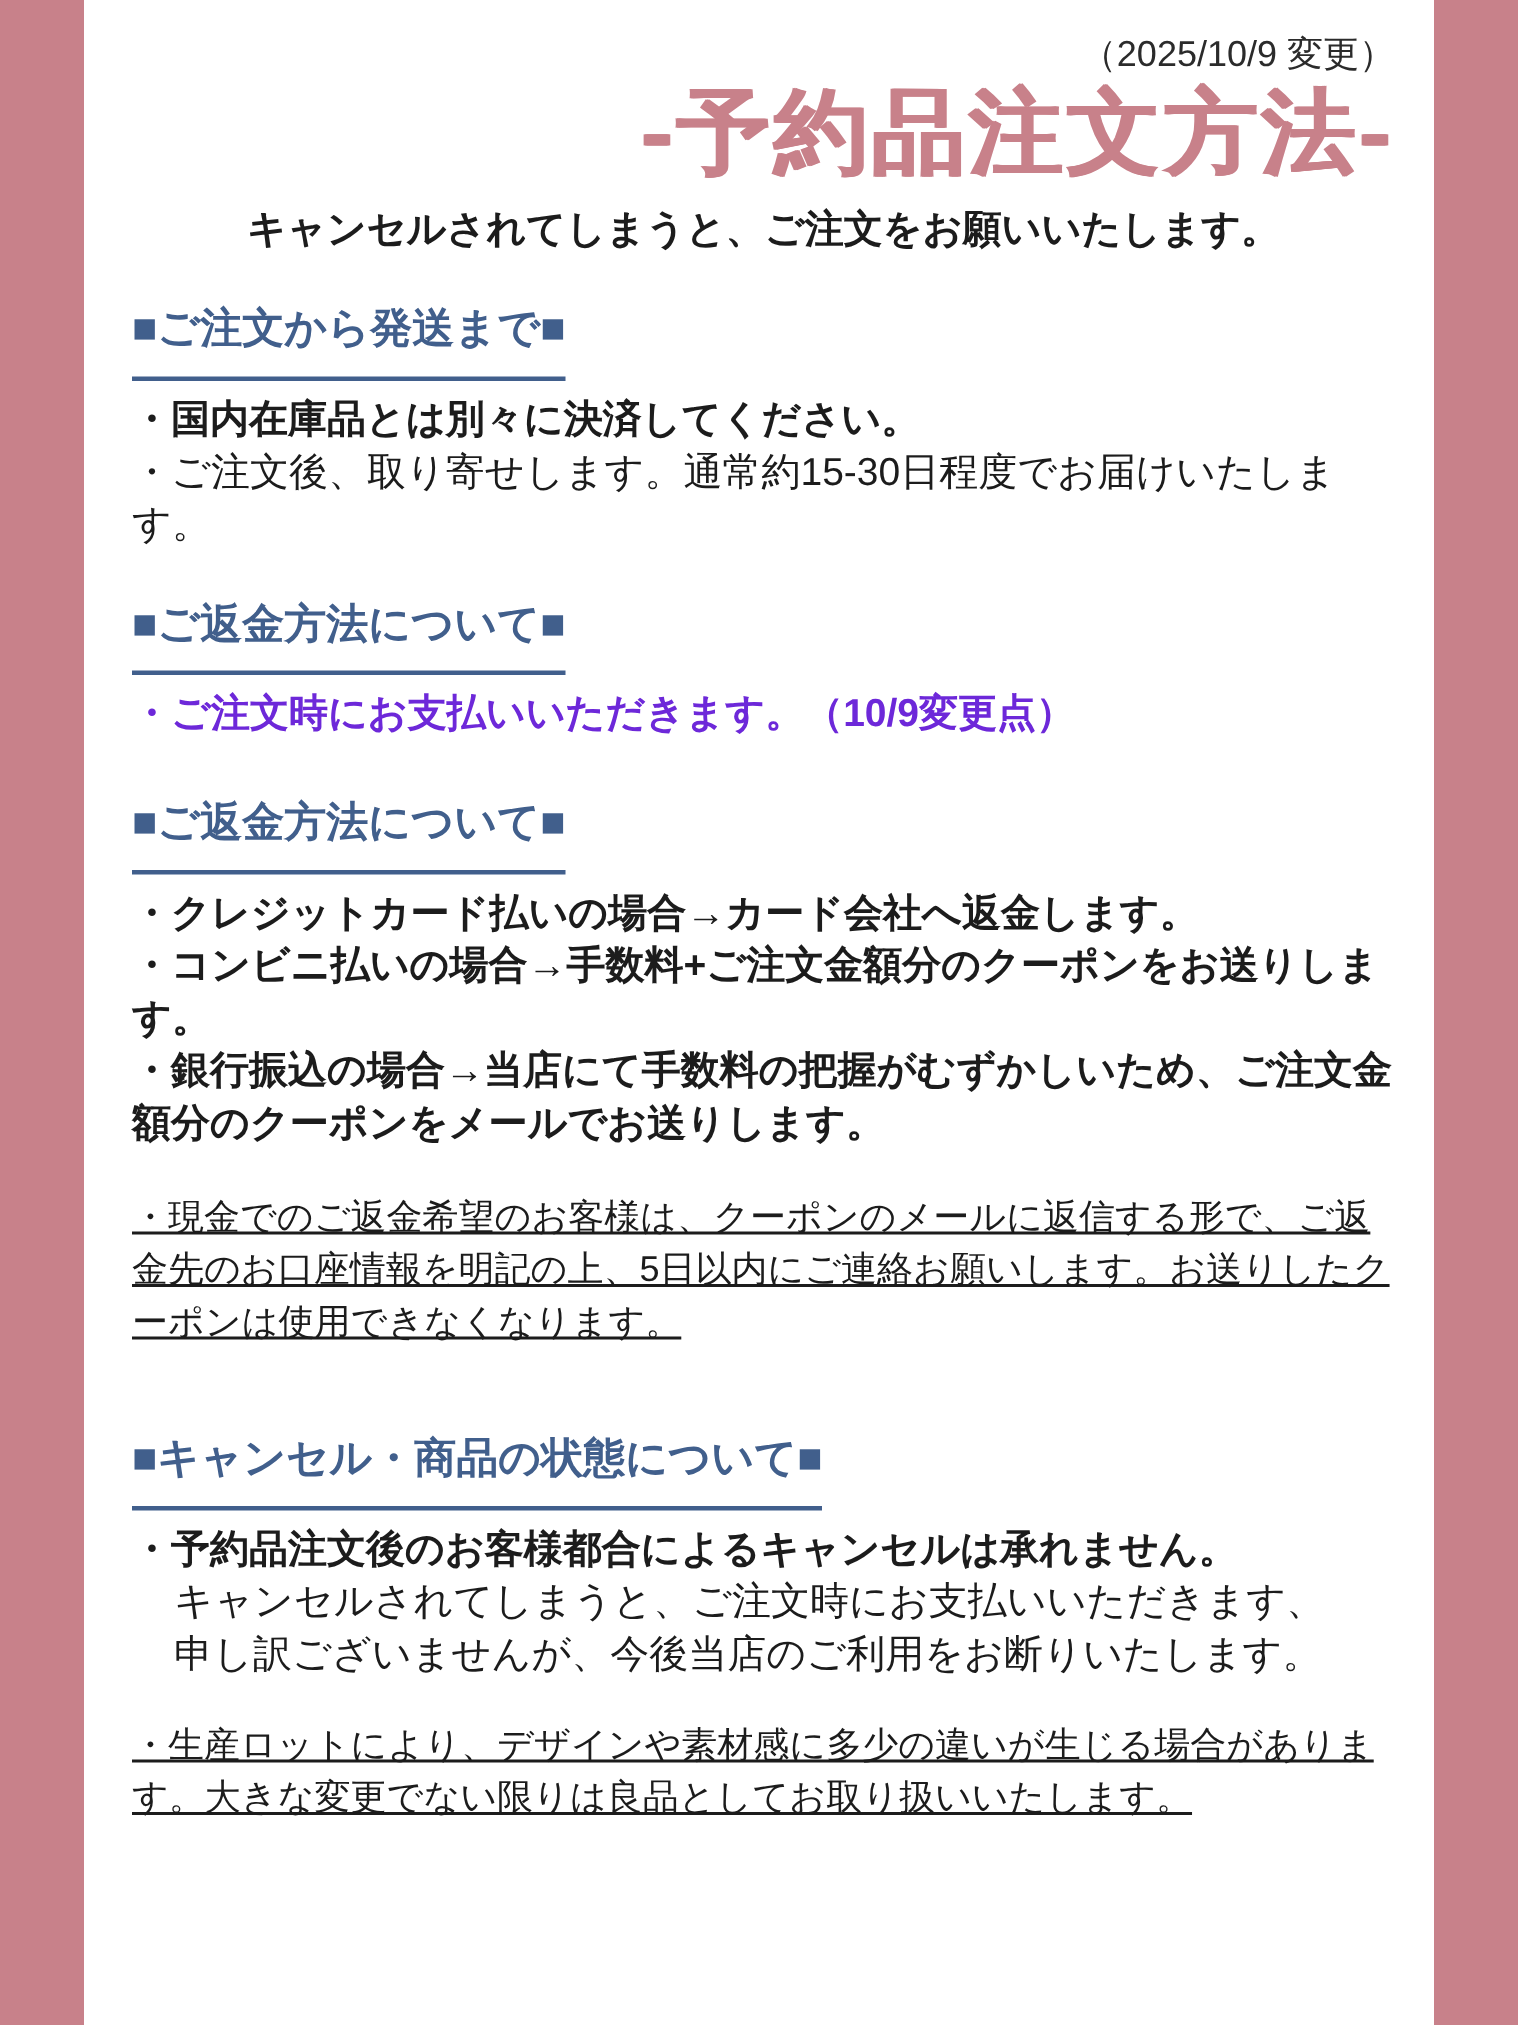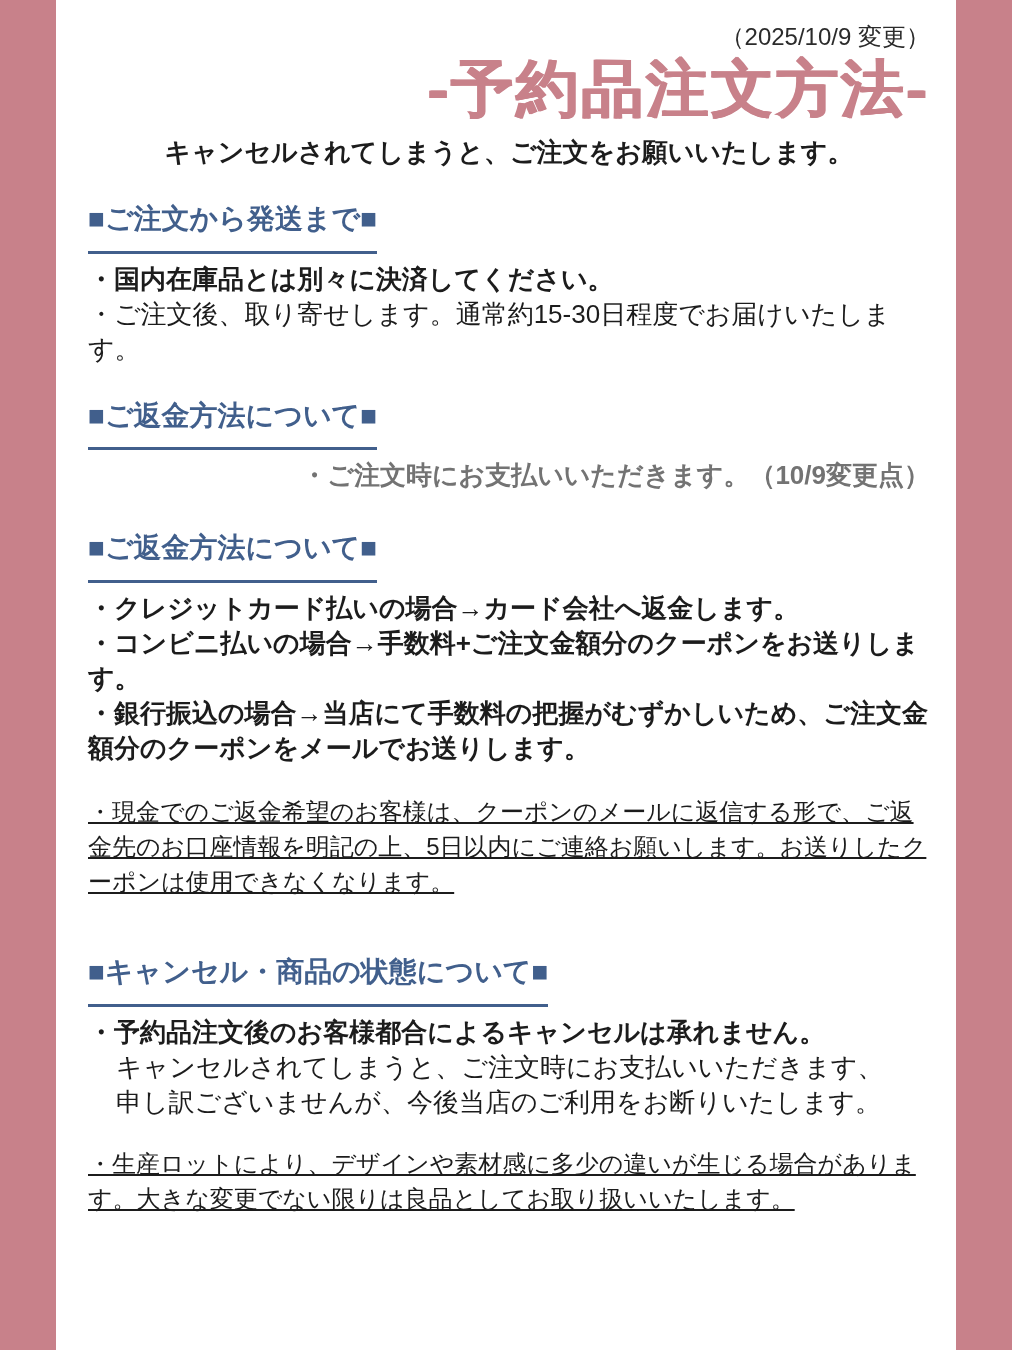--- a/index.html
+++ b/index.html
@@ -63,21 +63,21 @@
     display: inline-block;
     border-bottom: 3px solid #415f8c;
     padding-bottom: 15px;
   }
   .item {
     font-size: 26px;
     line-height: 35px;
     font-weight: 400;
   }
   .item.bold { font-weight: 700; }
-  .item.red  { color: #737373; font-weight: 700; text-align: right; }
+  .item.red  { color: #6d28d9; font-weight: 700; }
   .item.indent { padding-left: 28px; }
   .item.soft { color: #3a3a3a; }
   .line-id-gap { display: inline-block; width: 62px; }
   .para {
     font-size: 24px;
     line-height: 35px;
     font-weight: 400;
     margin-top: 28px;
     text-decoration: underline;
   }

